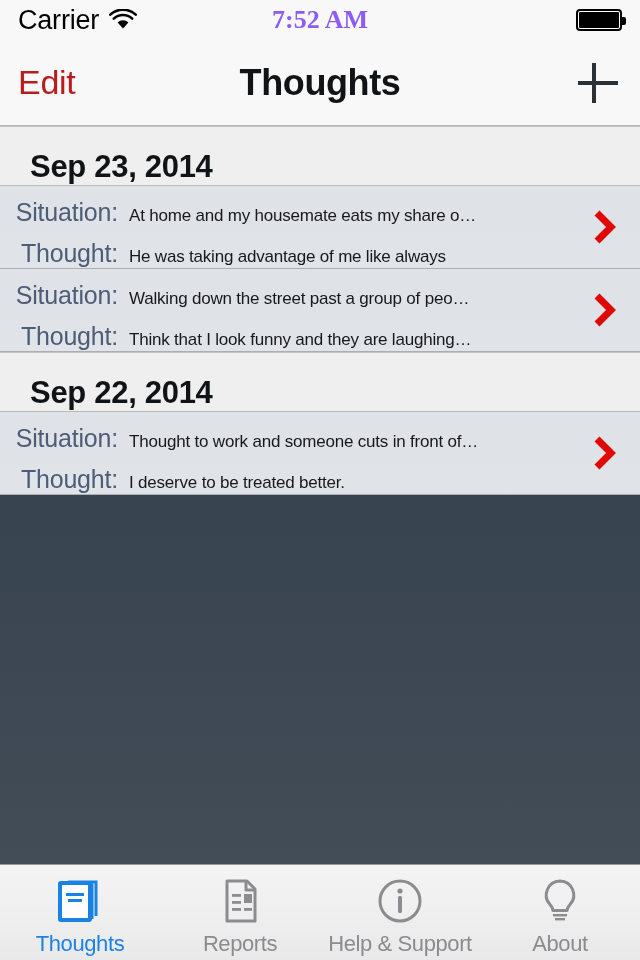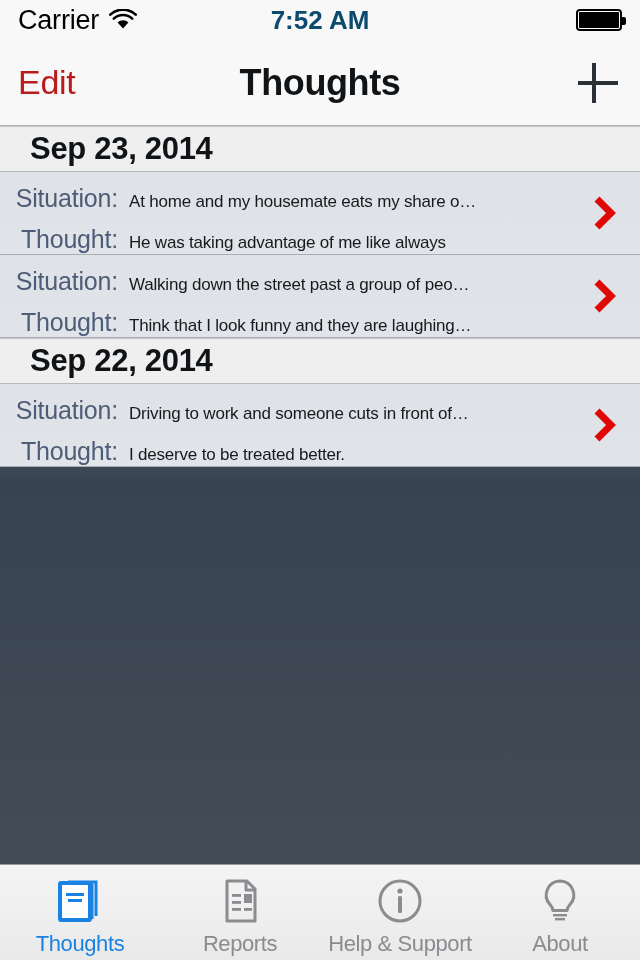--- a/index.html
+++ b/index.html
@@ -28,21 +28,21 @@
     z-index:6;
   }
   .sb-left { display:flex; align-items:center; gap:10px;justify-content:flex-end; }
   .carrier-label { font-size:27px; color:#000; letter-spacing:-0.2px; }
   .wifi-icon { width:28px; height:22px; position:relative; display:block; }
   .sb-center {
     position:absolute; left:0; right:0; top:0; height:40px;
     display:flex; align-items:center; justify-content:center;
     pointer-events:none;
   }
-  .clock-label { font-size:26px; font-weight:bold; color:#0c4a6e; letter-spacing:0px; }
+  .clock-label { font-size:26px; font-weight:bold; color:#8b5cf6; letter-spacing:0px;font-family:Liberation Serif, serif; }
   .sb-right { margin-left:auto; display:flex; align-items:center; }
   .battery-icon {
     width:46px; height:22px; position:relative;
     border:2px solid #000; border-radius:4px;
     background:#fff;
   }
   .battery-icon::before {
     content:""; position:absolute;
     left:1px; top:1px; right:1px; bottom:1px;
     background:#000; border-radius:1px;
@@ -86,25 +86,25 @@
   .nav-add::before { left:4px; top:22px; width:40px; height:4px; }
   .nav-add::after  { top:4px; left:18px; width:4px; height:40px; }
 
   
   .list {
     position:absolute; top:126px; left:0;
     width:640px;
     z-index:4;
   }
   .section-header {
-    height:46px;
+    height:60px;
     background:#efeff0;
     border-top:1px solid #c3c4c6;
     border-bottom:1px solid #b9babc;
-    display:flex; align-items:center;
+    display:flex; align-items:flex-end;
     padding-left:30px;
   }
   .section-header-title {
     font-size:31px; font-weight:bold; color:#111417;
     letter-spacing:-0.3px;
   }
   .thought-row {
     position:relative;
     height:83px;
     background:linear-gradient(to bottom,#dfe2e6 0%,#dfe2e6 50%,#e1e4e8 100%);
@@ -243,21 +243,21 @@
       </span>
     </div>
 
     <div class="section-header">
       <span class="section-header-title">Sep 22, 2014</span>
     </div>
 
     <div class="thought-row">
       <div class="row-line">
         <span class="row-label">Situation:</span>
-        <span class="row-value">Driving to work and someone cuts in front of…</span>
+        <span class="row-value">Thought to work and someone cuts in front of…</span>
       </div>
       <div class="row-line">
         <span class="row-label">Thought:</span>
         <span class="row-value">I deserve to be treated better.</span>
       </div>
       <span class="row-chevron">
         <svg width="26" height="36" viewBox="0 0 26 36">
           <path d="M5 4 L19 18 L5 32" stroke="#e00707" stroke-width="7" fill="none" stroke-linecap="butt" stroke-linejoin="miter"></path>
         </svg>
       </span>

